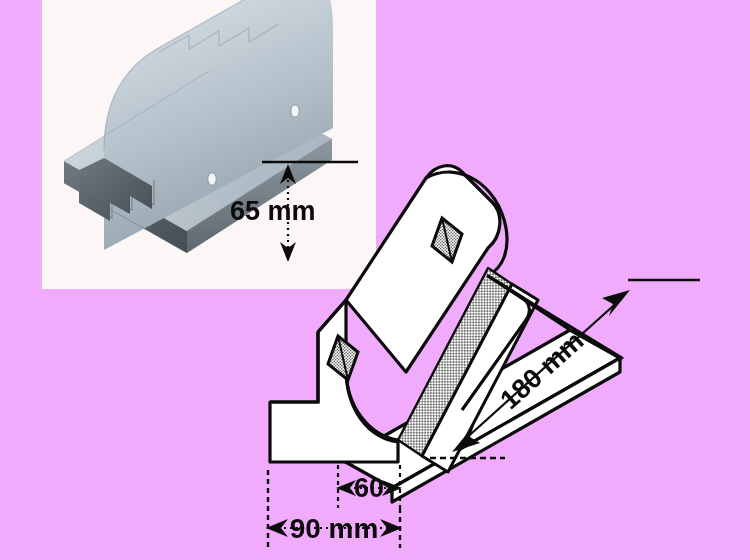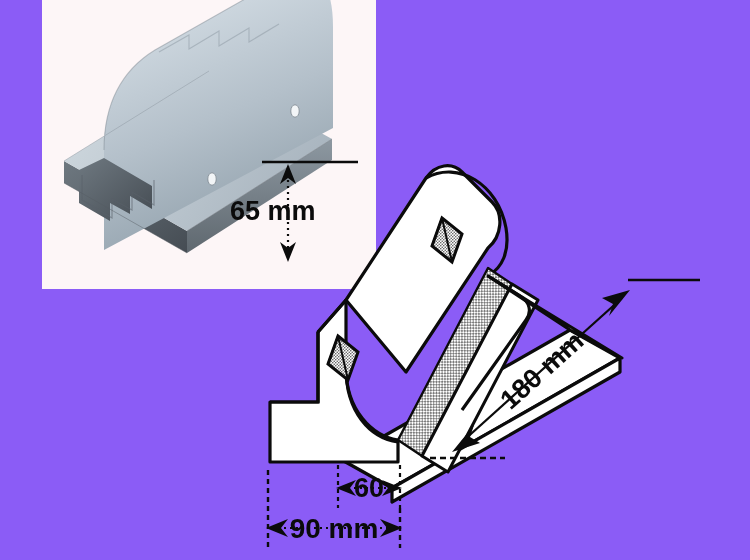--- a/index.html
+++ b/index.html
@@ -13,21 +13,21 @@
     height: 560px;
     overflow: hidden;
     font-family: "Liberation Sans", sans-serif;
     position: relative;
   }
   #figure-root {
     position: absolute;
     left: 0; top: 0;
     width: 750px;
     height: 560px;
-    background: #8b5cf6;
+    background: #f0abfc;
   }
   .render-panel {
     position: absolute;
     left: 42px;
     top: 0px;
     width: 334px;
     height: 289px;
     background: #fdf6f7;
   }
   .render-svg, .line-svg {

